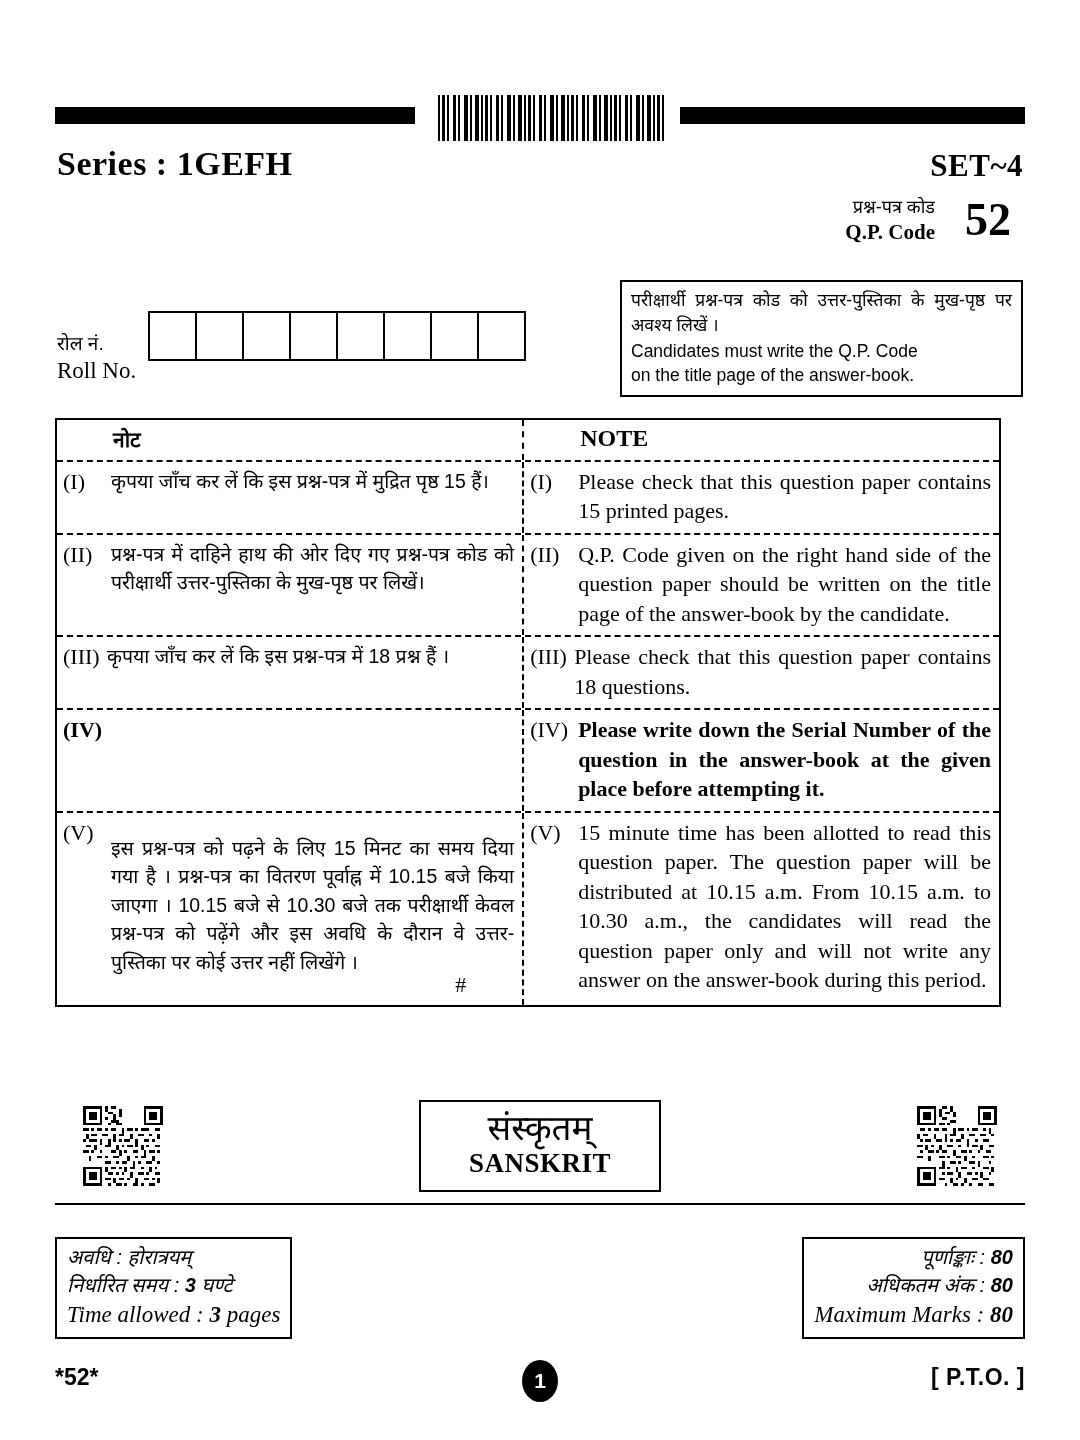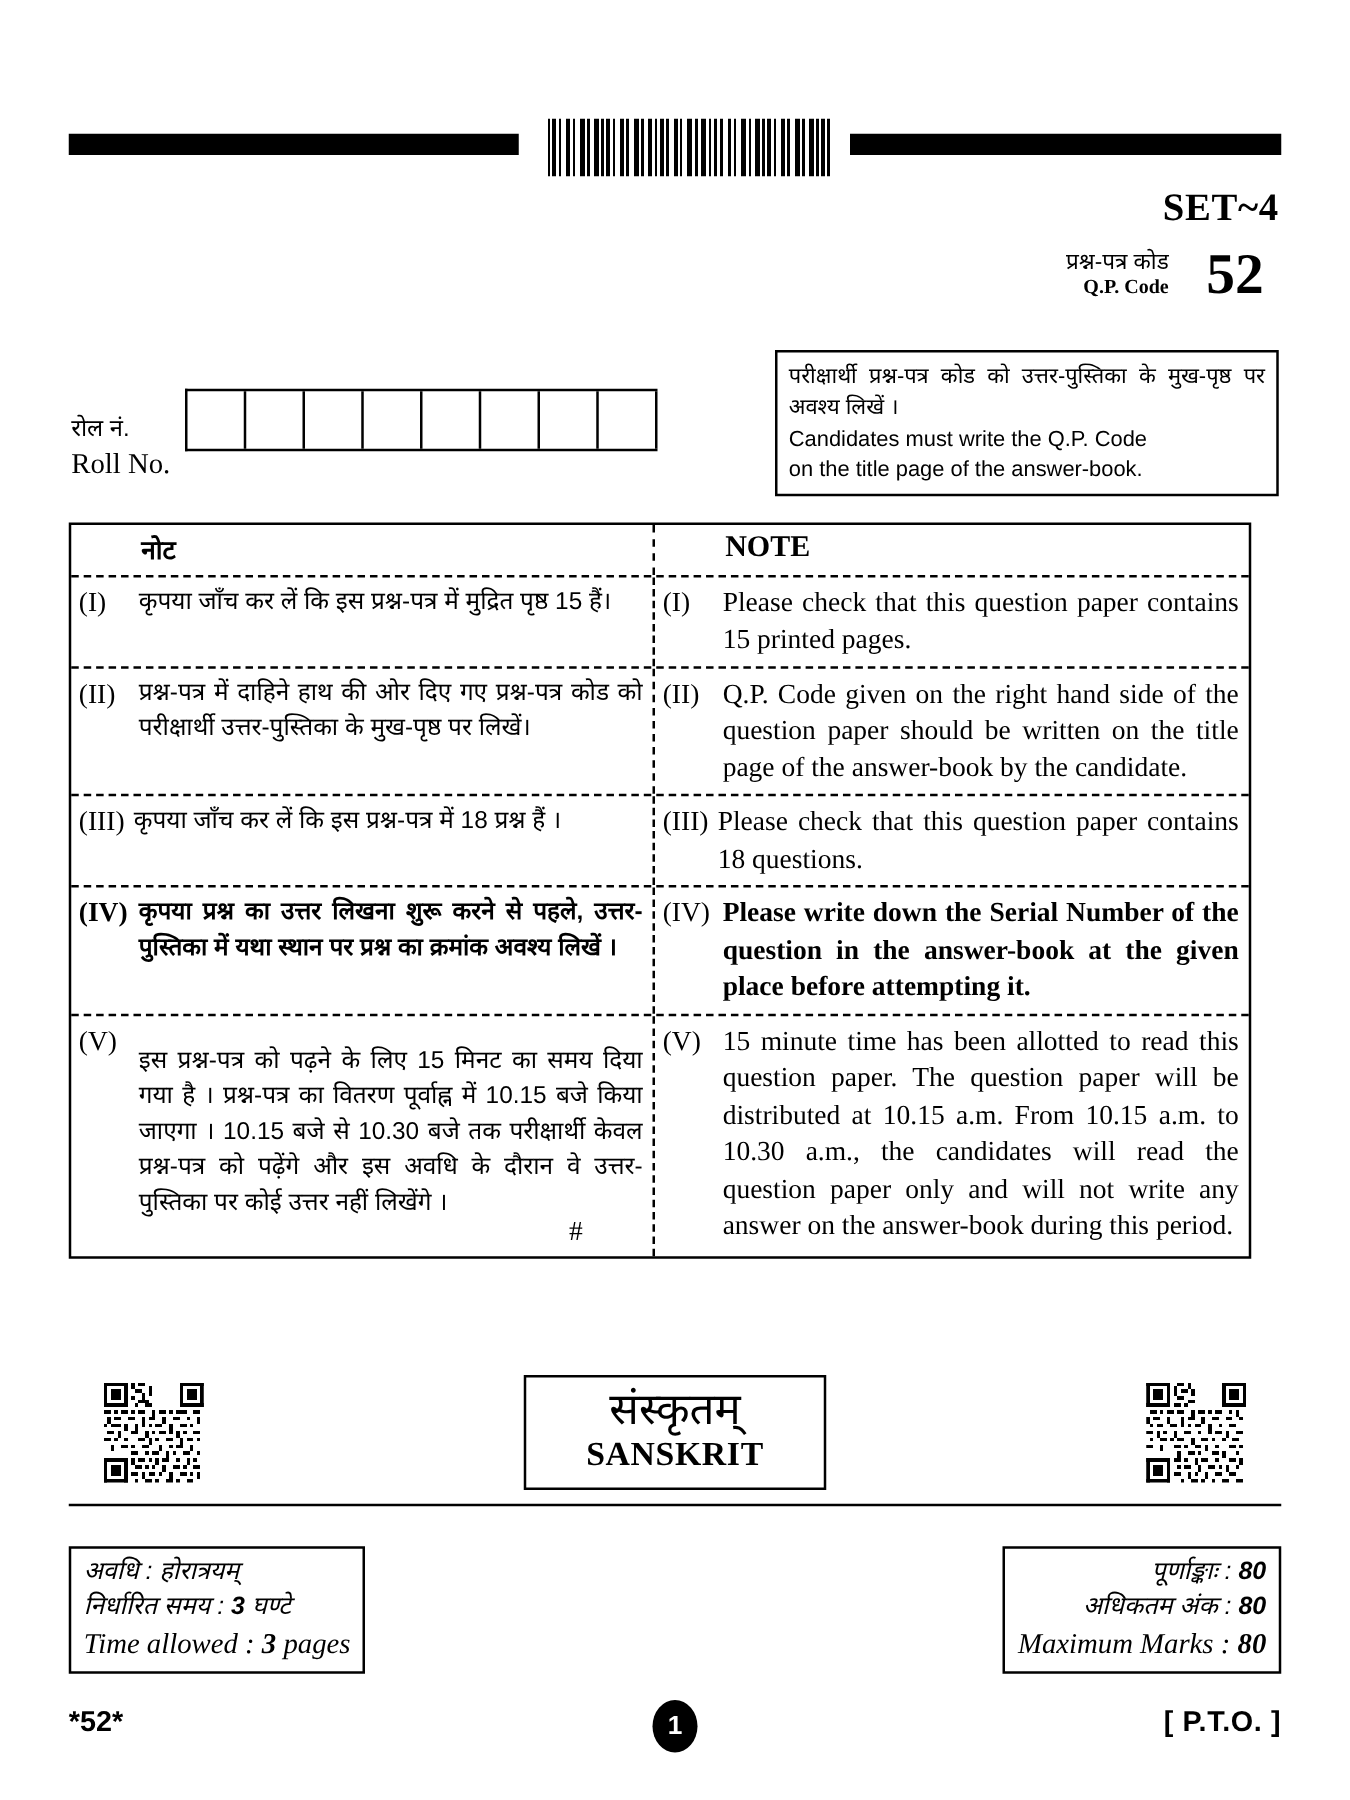--- a/index.html
+++ b/index.html
@@ -89,21 +89,21 @@
     text-align: right;
     line-height: 1.25;
   }
   .qp-hi {
     font-family: "Liberation Sans", "DejaVu Sans", sans-serif;
     font-size: 18px;
     font-weight: normal;
     white-space: nowrap;
   }
   .qp-en {
-    font-size: 16px;
+    font-size: 21px;
     font-weight: bold;
     white-space: nowrap;
   }
   .qp-num {
     font-size: 46px;
     font-weight: bold;
     width: 70px;
     text-align: center;
     line-height: 1;
   }
@@ -354,20 +354,21 @@
 <body>
 
 <div class="page">
 
   <div class="topbar-row">
     <div class="blackbar left"></div>
     <div class="barcode"></div>
     <div class="blackbar right"></div>
   </div>
 
+  <div class="series">Series : 1GEFH</div>
 
   <div class="setno">SET~4</div>
 
   <div class="qpcode-wrap">
     <div class="qpcode-labels">
       <div class="qp-hi">प्रश्न-पत्र कोड</div>
       <div class="qp-en">Q.P. Code</div>
     </div>
     <div class="qp-num">52</div>
   </div>
@@ -435,21 +436,20 @@
       </div>
       <div class="nt-col en">
         <div class="nt-num narrow">(III)</div>
         <div class="nt-body">Please check that this question paper contains 18 questions.</div>
       </div>
     </div>
 
     <div class="nt-row">
       <div class="nt-col hi">
         <div class="nt-num bold">(IV)</div>
-        <div class="nt-body hindi bold">कृपया प्रश्न का उत्तर लिखना शुरू करने से पहले, उत्तर-पुस्तिका में यथा स्थान पर प्रश्न का क्रमांक अवश्य लिखें ।</div>
       </div>
       <div class="nt-col en">
         <div class="nt-num">(IV)</div>
         <div class="nt-body bold">Please write down the Serial Number of the question in the answer-book at the given place before attempting it.</div>
       </div>
     </div>
 
     <div class="nt-row">
       <div class="nt-col hi">
         <div class="nt-num">(V)</div>

